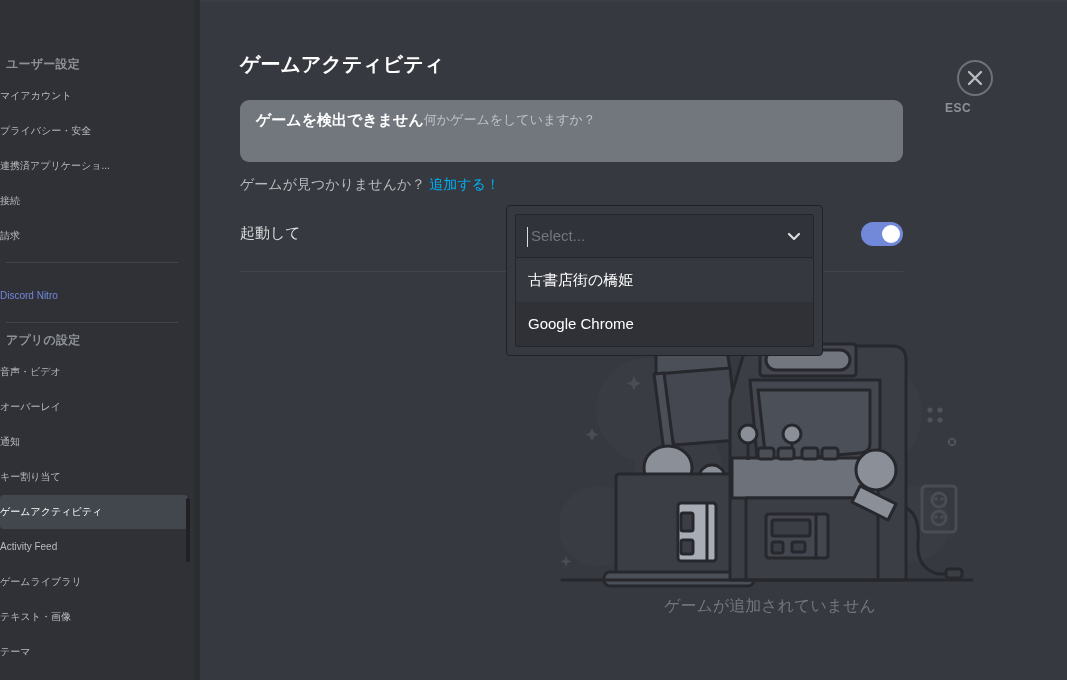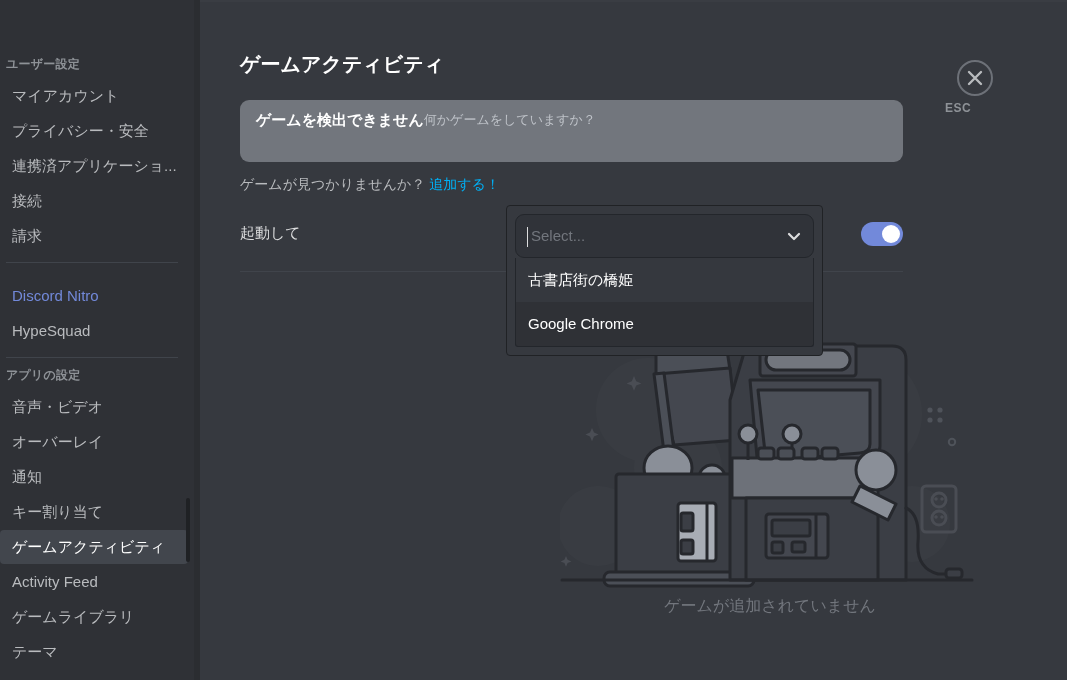--- a/index.html
+++ b/index.html
@@ -54,24 +54,24 @@
     font-weight: bold;
     letter-spacing: .02em;
     color: #8e9297;
     padding: 0 10px 6px 6px;
     line-height: 16px;
   }
 
   .sidebar-item {
     position: relative;
     display: block;
-    font-size: 15px;
+    font-size: 10px;
     line-height: 20px;
     color: #b9bbbe;
-    padding: 7px 10px 7px 12px;
+    padding: 7px 10px 7px 0;
     margin: 1px 0;
     border-radius: 4px;
     cursor: pointer;
     white-space: nowrap;
     overflow: hidden;
     text-overflow: ellipsis;
   }
   .sidebar-item.selected {
     background: #42464d;
     color: #ffffff;
@@ -197,21 +197,21 @@
     border: 1px solid #202225;
     border-radius: 4px;
     padding: 8px;
     z-index: 40;
   }
   .dropdown-field {
     position: relative;
     height: 44px;
     background: #303339;
     border: 1px solid #23262b;
-    border-radius: 9px;
+    border-radius: 2px;
     display: flex;
     align-items: center;
     padding: 0 12px;
     cursor: text;
   }
   .caret {
     position: absolute;
     left: 11px;
     top: 12px;
     width: 1px;
@@ -301,33 +301,33 @@
 
       <div class="sidebar-item">マイアカウント</div>
       <div class="sidebar-item">プライバシー・安全</div>
       <div class="sidebar-item">連携済アプリケーショ...</div>
       <div class="sidebar-item">接続</div>
       <div class="sidebar-item">請求</div>
 
       <div class="sidebar-sep"></div>
 
       <div class="sidebar-item nitro">Discord Nitro</div>
-      <div class="sidebar-item">HypeSquad</div>
 
       <div class="sidebar-sep"></div>
 
       <div class="sidebar-header">アプリの設定</div>
 
       <div class="sidebar-item">音声・ビデオ</div>
       <div class="sidebar-item">オーバーレイ</div>
       <div class="sidebar-item">通知</div>
       <div class="sidebar-item">キー割り当て</div>
       <div class="sidebar-item selected">ゲームアクティビティ</div>
       <div class="sidebar-item">Activity Feed</div>
       <div class="sidebar-item">ゲームライブラリ</div>
+      <div class="sidebar-item">テキスト・画像</div>
       <div class="sidebar-item">テーマ</div>
     </div>
 
     <div class="sidebar-scroll-thumb"></div>
     <div class="sidebar-edge"></div>
   </nav>
 
   <main class="main">
     <div class="main-topline"></div>
 

